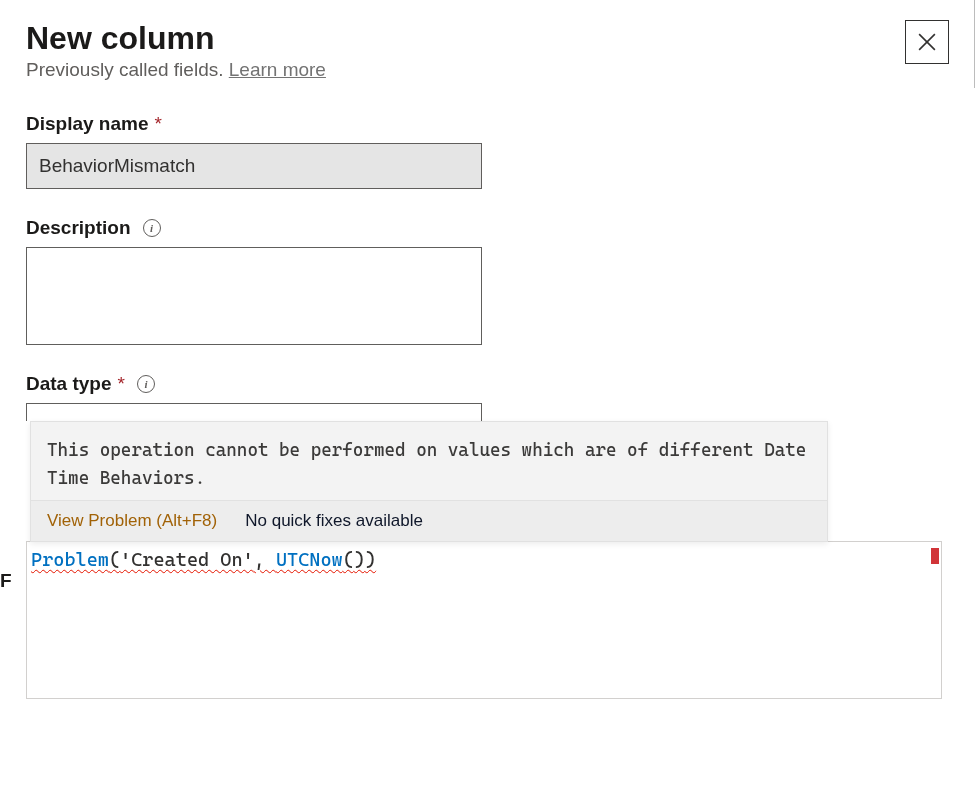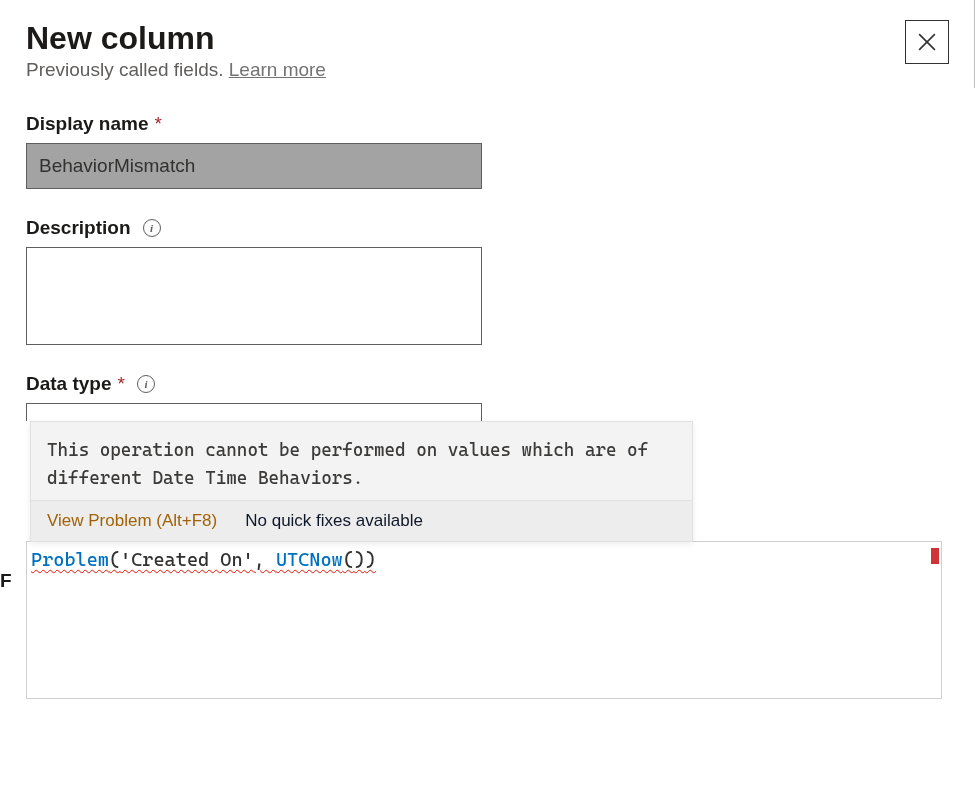--- a/index.html
+++ b/index.html
@@ -77,21 +77,21 @@
       font-style: italic;
       margin-left: 6px;
     }
 
     .text-input {
       width: 456px;
       height: 46px;
       border: 1px solid #605e5c;
       font-size: 19px;
       padding: 0 12px;
-      background: #a3a3a3;
+      background: #e5e5e5;
       font-family: inherit;
       color: #323130;
     }
 
     .textarea {
       width: 456px;
       height: 98px;
       border: 1px solid #605e5c;
       font-size: 19px;
       padding: 8px 12px;
@@ -104,21 +104,21 @@
     .data-type-stub {
       width: 456px;
       height: 18px;
       border: 1px solid #605e5c;
       border-bottom: none;
       background: #fff;
     }
 
     .tooltip-box {
       position: relative;
-      width: 663px;
+      width: 798px;
       background: #f3f3f3;
       border: 1px solid #e1e1e1;
       border-top: 1px solid #e1e1e1;
       font-family: "Cascadia Mono", Consolas, "Courier New", monospace;
       font-size: 18px;
       box-shadow: 0 2px 6px rgba(0,0,0,0.08);
       margin-left: 4px;
     }
     .tooltip-msg {
       padding: 14px 16px 8px 16px;

